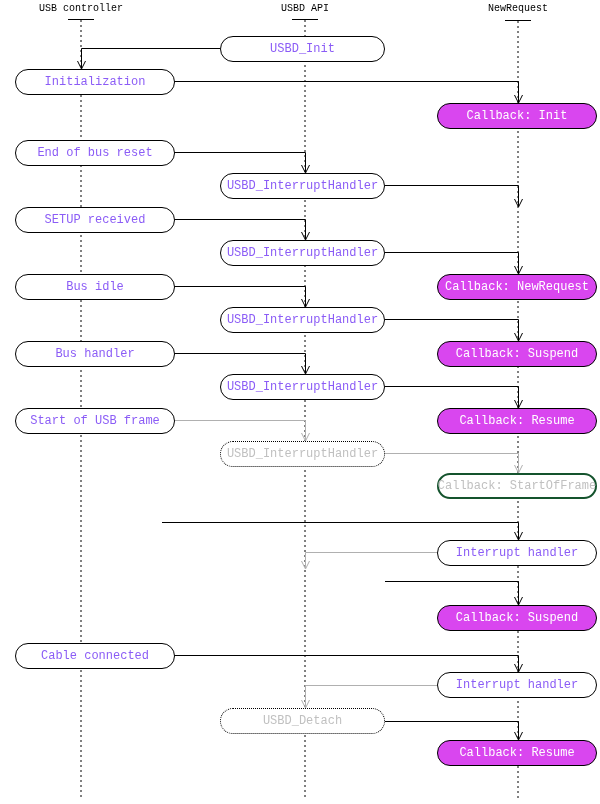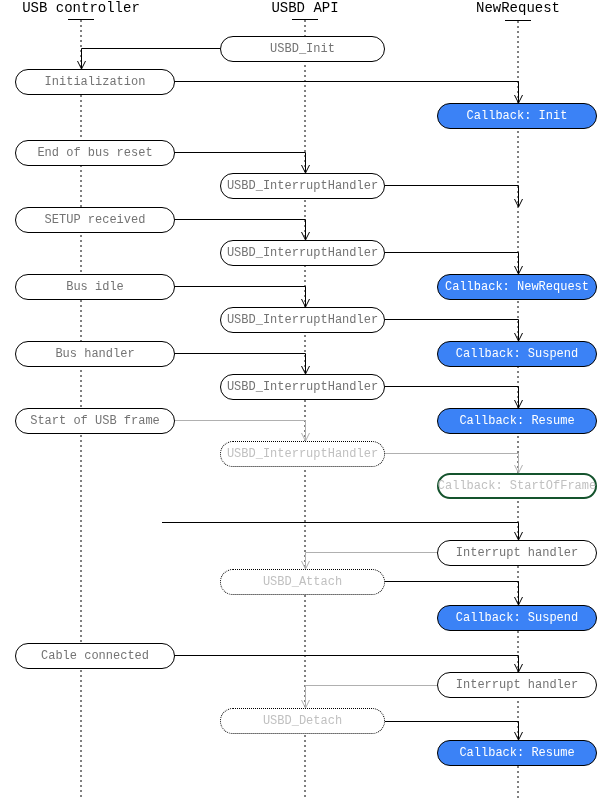--- a/index.html
+++ b/index.html
@@ -6,32 +6,32 @@
   #stage{
     position:relative;
     width:600px;height:804px;
     background:#ffffff;
     font-family:"Liberation Mono","DejaVu Sans Mono",monospace;
     overflow:hidden;
   }
   #wires{position:absolute;left:0;top:0;width:600px;height:804px;}
   .col-header{
     position:absolute;top:1px;transform:translateX(-50%);
-    font-size:14px;color:#000;white-space:nowrap;line-height:15px;
+    font-size:10px;color:#000;white-space:nowrap;line-height:15px;
   }
   .box{
     position:absolute;height:26px;box-sizing:border-box;
     border:1px solid #000;border-radius:13px;background:#ffffff;
     display:flex;align-items:center;justify-content:center;
-    font-size:12px;color:#737373;white-space:nowrap;line-height:1;
+    font-size:12px;color:#8b5cf6;white-space:nowrap;line-height:1;
   }
   .col-left{left:15px;width:160px;}
   .col-mid{left:220px;width:165px;}
   .col-right{left:437px;width:160px;}
-  .filled{background:#3b82f6;color:#ffffff;border-color:#000000;}
+  .filled{background:#d946ef;color:#ffffff;border-color:#000000;}
   .dotted-gray{border:1px dotted #000;color:#c0c0c0;}
   .gray-outline{border:2px solid #14532d;color:#c0c0c0;}
 </style>
 </head>
 <body>
 
 <div id="stage">
 
   <svg id="wires" viewBox="0 0 600 804" xmlns="http://www.w3.org/2000/svg">
 
@@ -86,21 +86,20 @@
 
   <div class="box col-left" style="top:341px">Bus handler</div>
   <div class="box col-mid" style="top:374px">USBD_InterruptHandler</div>
   <div class="box col-right filled" style="top:408px">Callback: Resume</div>
 
   <div class="box col-left" style="top:408px">Start of USB frame</div>
   <div class="box col-mid dotted-gray" style="top:441px">USBD_InterruptHandler</div>
   <div class="box col-right gray-outline" style="top:473px">Callback: StartOfFrame</div>
 
   <div class="box col-right" style="top:540px">Interrupt handler</div>
-  <div class="box col-mid dotted-gray" style="top:569px">USBD_Attach</div>
   <div class="box col-right filled" style="top:605px">Callback: Suspend</div>
 
   <div class="box col-left" style="top:643px">Cable connected</div>
   <div class="box col-right" style="top:672px">Interrupt handler</div>
   <div class="box col-mid dotted-gray" style="top:708px">USBD_Detach</div>
   <div class="box col-right filled" style="top:740px">Callback: Resume</div>
 
 </div>
 
 </body></html>

